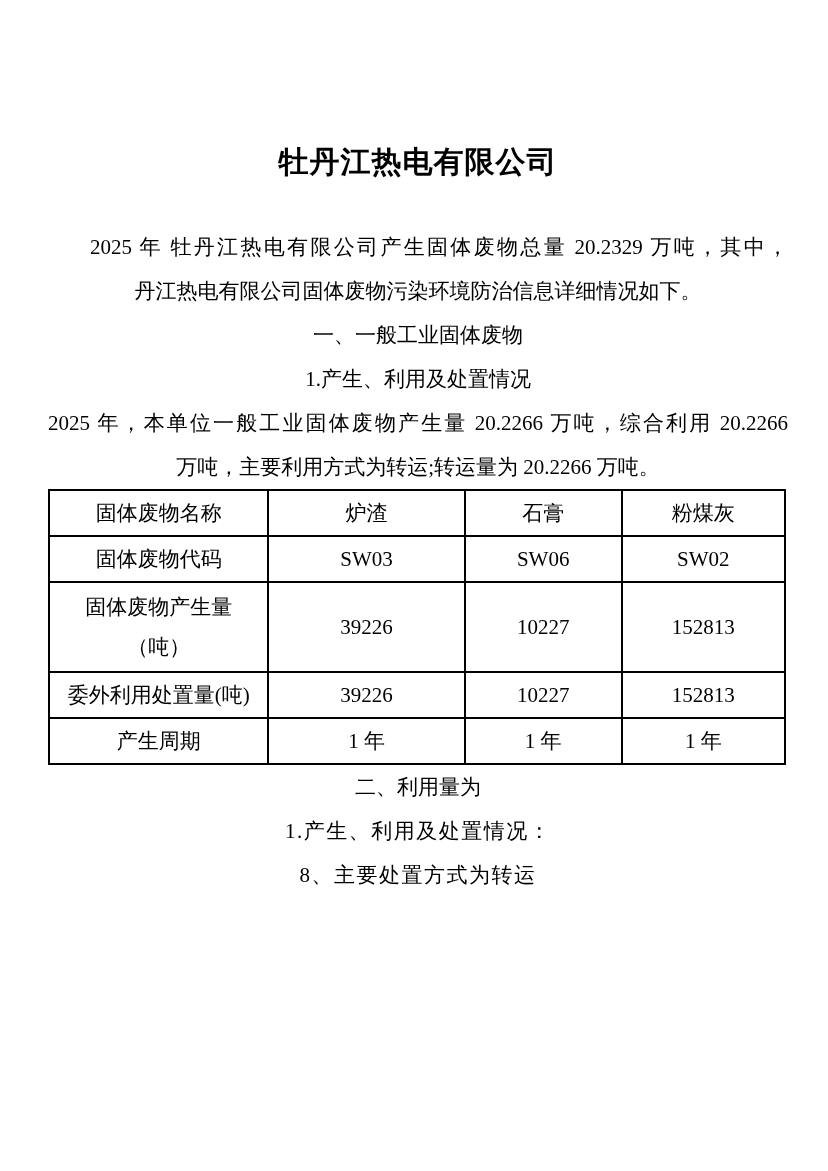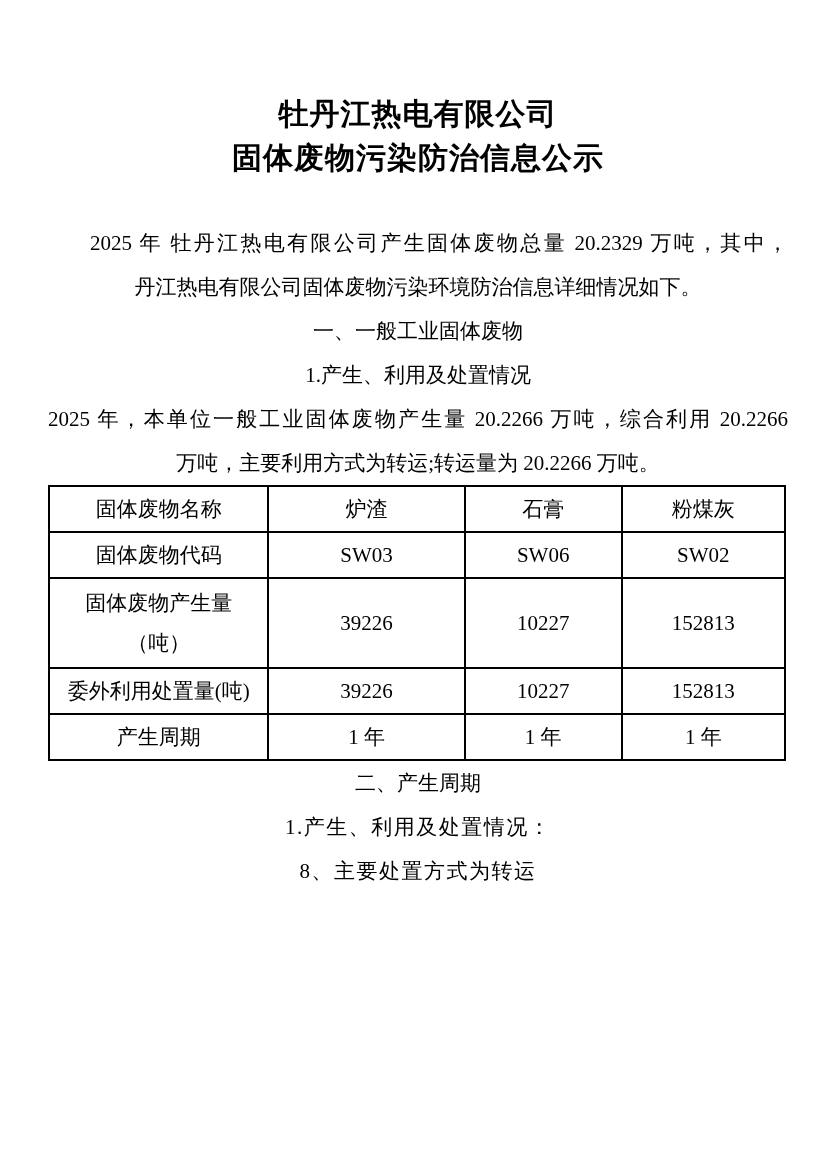--- a/index.html
+++ b/index.html
@@ -15,20 +15,21 @@
     overflow: hidden;
   }
   .page {
     position: relative;
     width: 828px;
     height: 1171px;
     background: #ffffff;
   }
   .content {
     padding: 92px 40px 12px 48px; 
+    margin-top: 48px;
   }
   .doc-title {
     text-align: center;
     font-size: 30px;
     font-weight: bold;
     line-height: 44px;
     letter-spacing: 1px;
   }
   .body-line {
     font-size: 21px;
@@ -69,21 +70,20 @@
   .t2 td { height: 46px; }
 </style>
 </head>
 <body>
 
 <div class="page">
   <div class="content">
 
     <div class="doc-title">
       <div>牡丹江热电有限公司</div>
-      <div>固体废物污染防治信息公示</div>
     </div>
 
     <div class="intro-block">
       <div class="body-line just indent">2025 年 牡丹江热电有限公司产生固体废物总量 20.2329 万吨，其中，</div>
       <div class="body-line">丹江热电有限公司固体废物污染环境防治信息详细情况如下。</div>
     </div>
 
     <div class="body-line">一、一般工业固体废物</div>
     <div class="body-line">1.产生、利用及处置情况</div>
     <div class="body-line just">2025 年，本单位一般工业固体废物产生量 20.2266 万吨，综合利用 20.2266</div>
@@ -126,19 +126,19 @@
       </tr>
       <tr>
         <td>产生周期</td>
         <td>1 年</td>
         <td>1 年</td>
         <td>1 年</td>
       </tr>
     </tbody>
       </table>
 
-    <div class="body-line">二、产生周期</div>
+    <div class="body-line">二、利用量为</div>
     <div class="body-line spread">1.产生、利用及处置情况：</div>
     <div class="body-line spread">8、主要处置方式为转运</div>
 
 
   </div>
 </div>
 
 </body></html>

